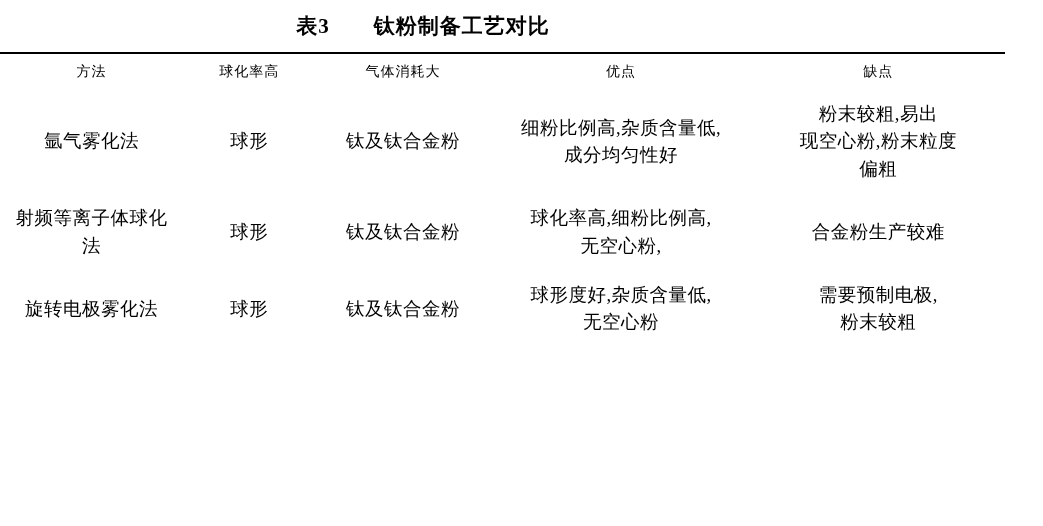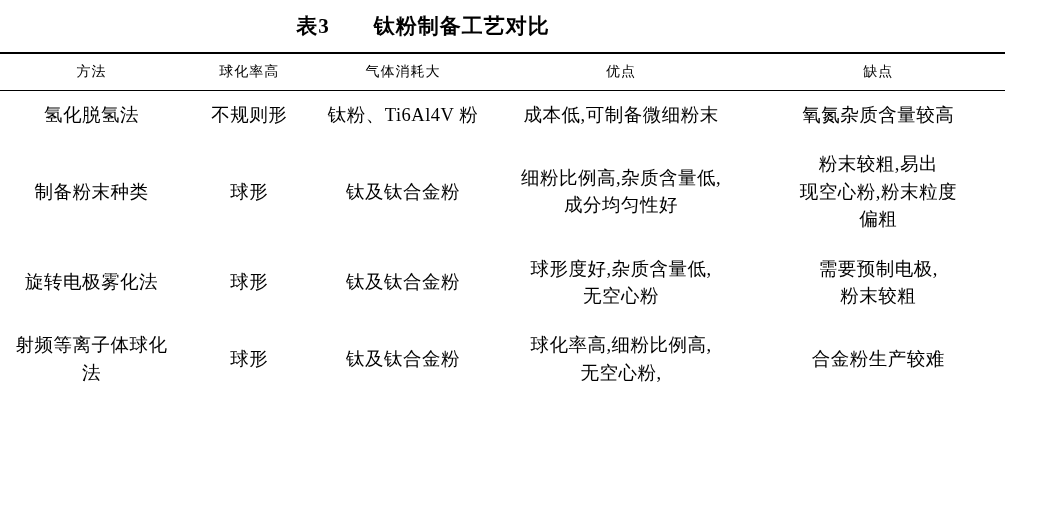--- a/index.html
+++ b/index.html
@@ -82,54 +82,55 @@
       <tr class="header-row rule-top rule-mid-placeholder">
         <th class="rule-top">方法</th>
         <th class="rule-top">球化率高</th>
         <th class="rule-top">气体消耗大</th>
         <th class="rule-top">优点</th>
         <th class="rule-top">缺点</th>
       </tr>
     </thead>
     <tbody>
       <tr>
-        <td class="rule-mid cell-lines">
-          <span>氢化脱氢法</span>
-        </td>
-        <td class="rule-mid cell-lines">
-          <span>不规则形</span>
-        </td>
-        <td class="rule-mid cell-lines">
-          <span>钛粉、Ti6Al4V 粉</span>
-        </td>
-        <td class="rule-mid cell-lines">
-          <span>成本低,可制备微细粉末</span>
-        </td>
-        <td class="rule-mid cell-lines">
-          <span>氧氮杂质含量较高</span>
-        </td>
-      </tr>
-      <tr>
         <td class="cell-lines">
-          <span>制备粉末种类</span>
+          <span>氩气雾化法</span>
         </td>
         <td class="cell-lines">
           <span>球形</span>
         </td>
         <td class="cell-lines">
           <span>钛及钛合金粉</span>
         </td>
         <td class="cell-lines">
           <span>细粉比例高,杂质含量低,</span>
           <span>成分均匀性好</span>
         </td>
         <td class="cell-lines">
           <span>粉末较粗,易出</span>
           <span>现空心粉,粉末粒度</span>
           <span>偏粗</span>
+        </td>
+      </tr>
+      <tr>
+        <td class="cell-lines">
+          <span>射频等离子体球化法</span>
+        </td>
+        <td class="cell-lines">
+          <span>球形</span>
+        </td>
+        <td class="cell-lines">
+          <span>钛及钛合金粉</span>
+        </td>
+        <td class="cell-lines">
+          <span>球化率高,细粉比例高,</span>
+          <span>无空心粉,</span>
+        </td>
+        <td class="cell-lines">
+          <span>合金粉生产较难</span>
         </td>
       </tr>
       <tr>
         <td class="cell-lines">
           <span>旋转电极雾化法</span>
         </td>
         <td class="cell-lines">
           <span>球形</span>
         </td>
         <td class="cell-lines">
@@ -137,34 +138,16 @@
         </td>
         <td class="cell-lines">
           <span>球形度好,杂质含量低,</span>
           <span>无空心粉</span>
         </td>
         <td class="cell-lines">
           <span>需要预制电极,</span>
           <span>粉末较粗</span>
         </td>
       </tr>
-      <tr>
-        <td class="cell-lines">
-          <span>射频等离子体球化法</span>
-        </td>
-        <td class="cell-lines">
-          <span>球形</span>
-        </td>
-        <td class="cell-lines">
-          <span>钛及钛合金粉</span>
-        </td>
-        <td class="cell-lines">
-          <span>球化率高,细粉比例高,</span>
-          <span>无空心粉,</span>
-        </td>
-        <td class="cell-lines">
-          <span>合金粉生产较难</span>
-        </td>
-      </tr>
     </tbody>
   </table>
 
 </div>
 
 </body></html>

